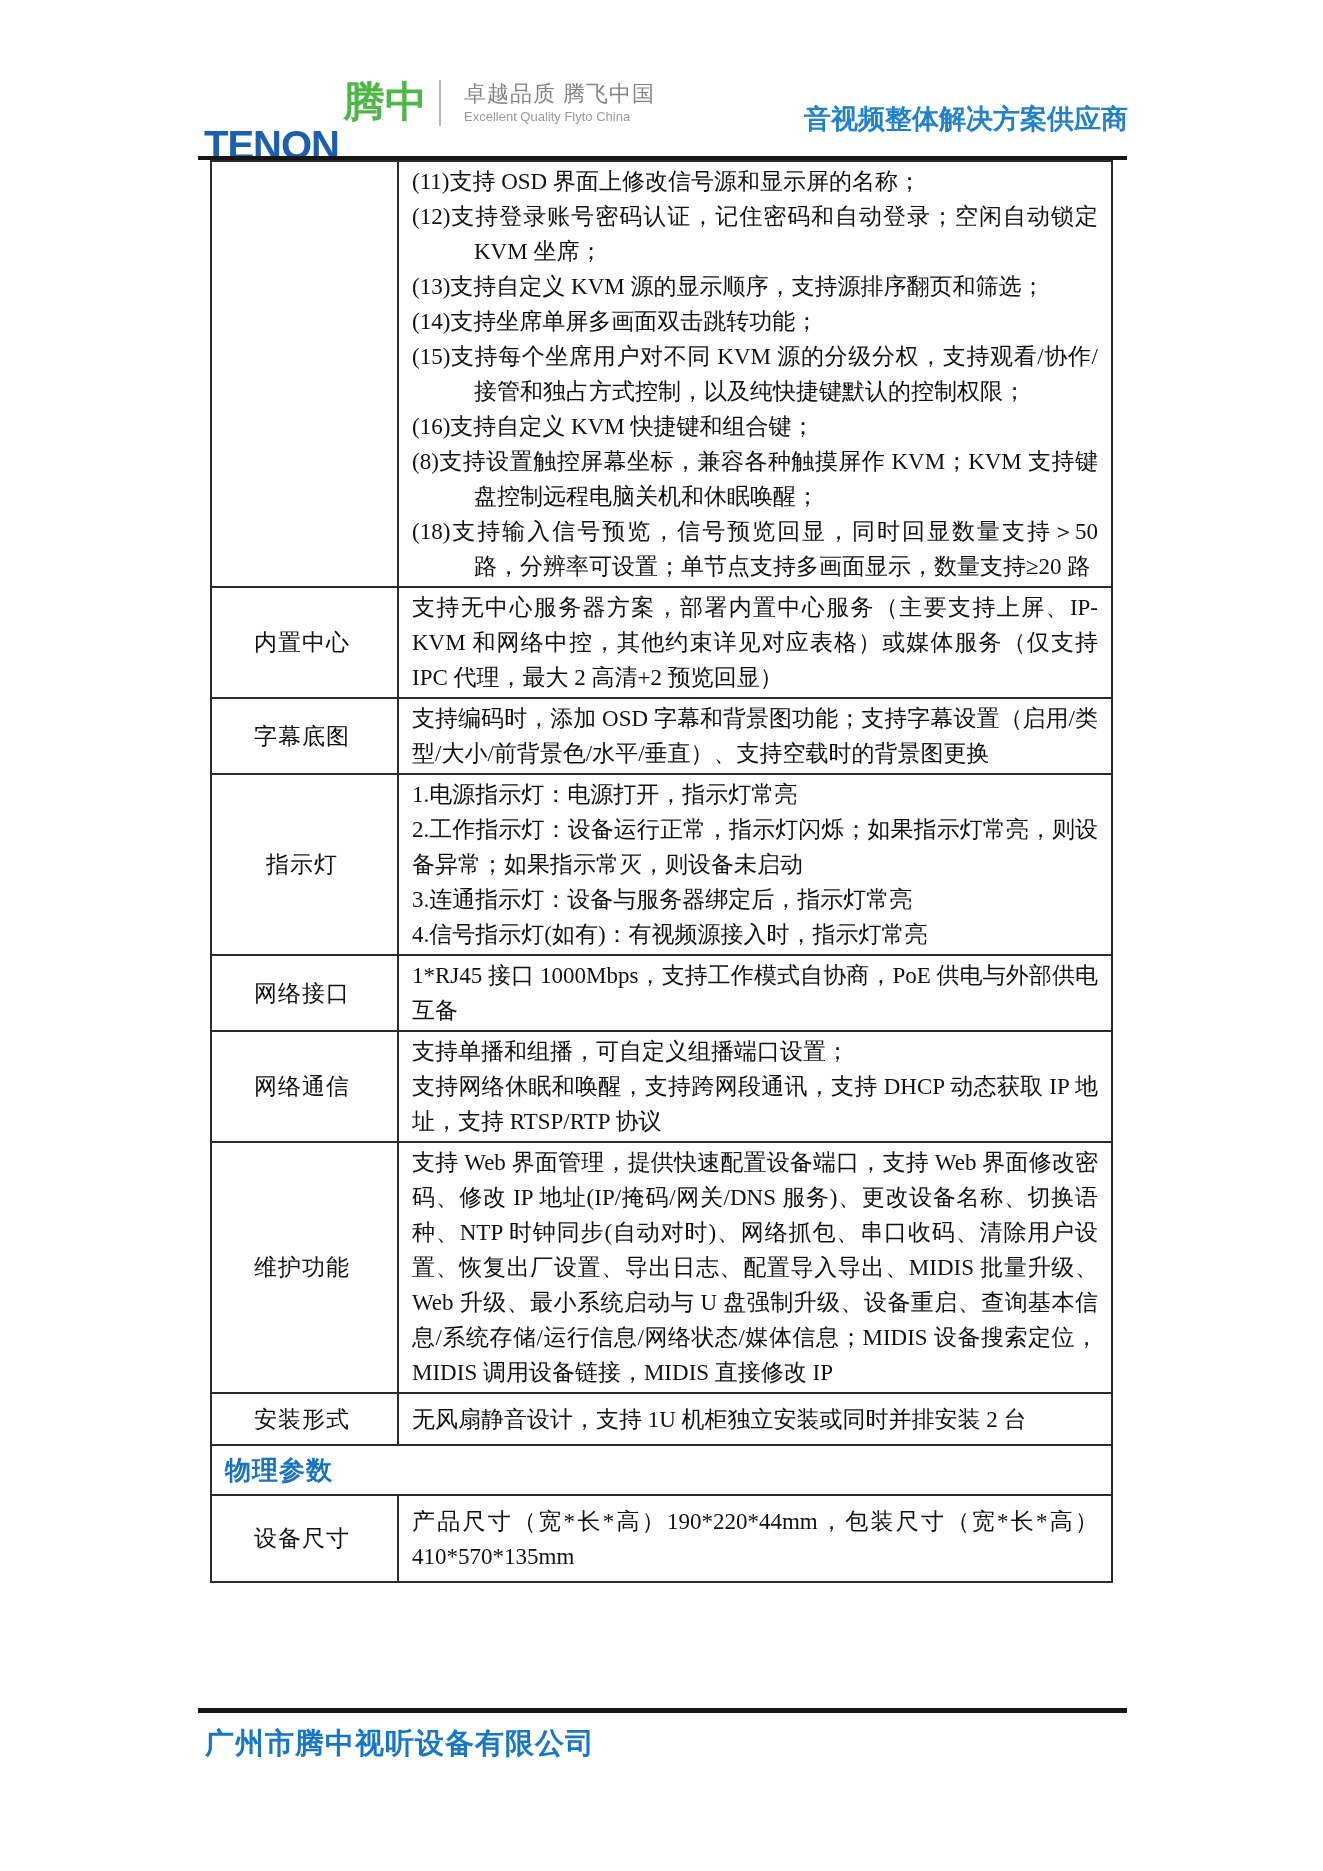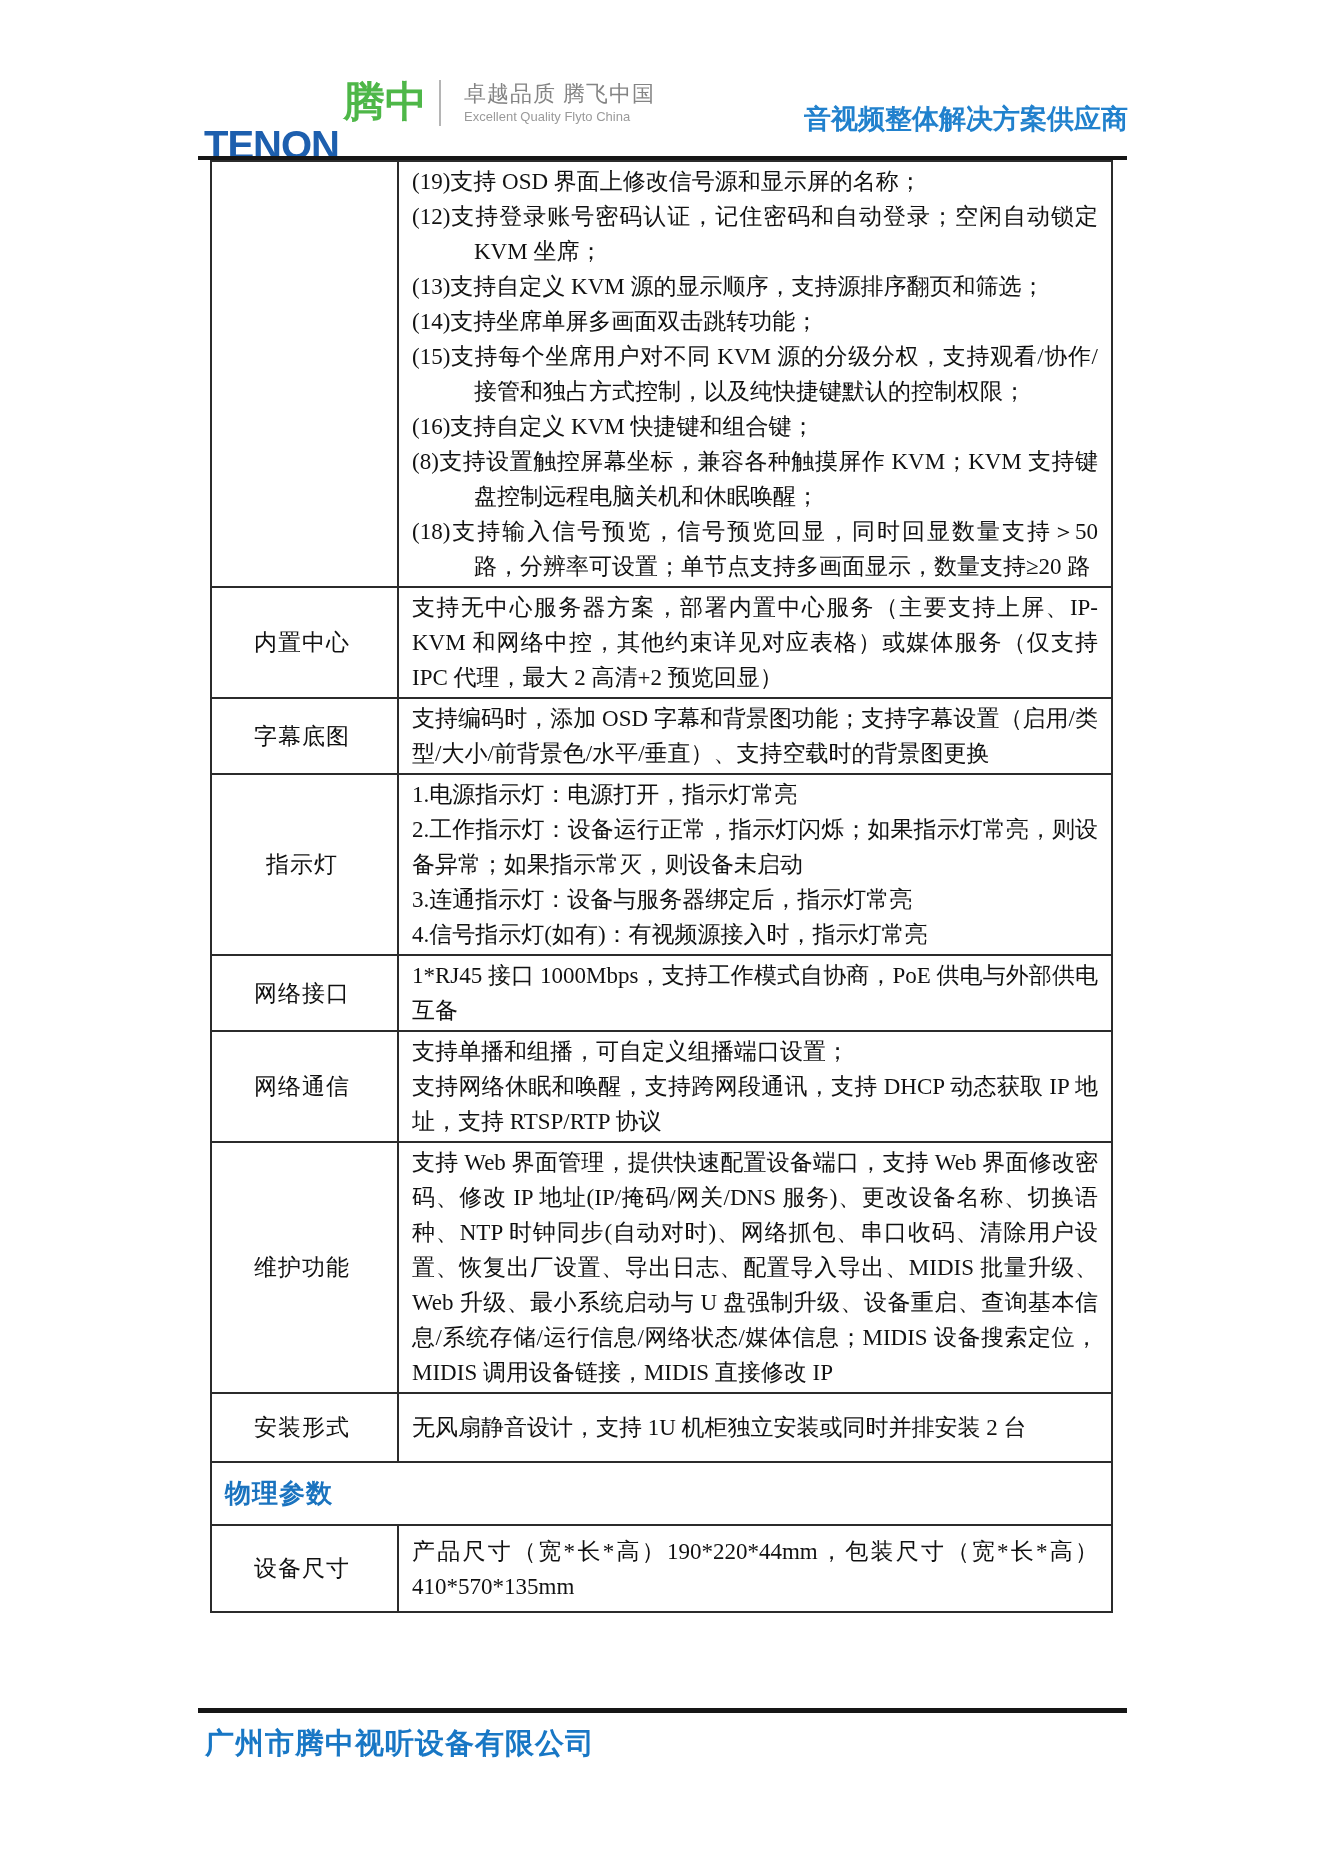--- a/index.html
+++ b/index.html
@@ -142,21 +142,21 @@
 
   <div class="slogan">音视频整体解决方案供应商</div>
 
   <div class="rule rule-top"></div>
 
   <table class="spec">
     <tbody id="spec-body">
         <tr style="height: 421px;">
           <td class="label-cell"></td>
           <td class="content-cell">
-            <div class="hang-line">(19)支持 OSD 界面上修改信号源和显示屏的名称；</div>
+            <div class="hang-line">(11)支持 OSD 界面上修改信号源和显示屏的名称；</div>
             <div class="hang-line">(12)支持登录账号密码认证，记住密码和自动登录；空闲自动锁定 KVM 坐席；</div>
             <div class="hang-line">(13)支持自定义 KVM 源的显示顺序，支持源排序翻页和筛选；</div>
             <div class="hang-line">(14)支持坐席单屏多画面双击跳转功能；</div>
             <div class="hang-line">(15)支持每个坐席用户对不同 KVM 源的分级分权，支持观看/协作/接管和独占方式控制，以及纯快捷键默认的控制权限；</div>
             <div class="hang-line">(16)支持自定义 KVM 快捷键和组合键；</div>
             <div class="hang-line">(8)支持设置触控屏幕坐标，兼容各种触摸屏作 KVM；KVM 支持键盘控制远程电脑关机和休眠唤醒；</div>
             <div class="hang-line">(18)支持输入信号预览，信号预览回显，同时回显数量支持＞50 路，分辨率可设置；单节点支持多画面显示，数量支持≥20 路</div>
           </td>
         </tr>
         <tr style="height: 104px;">
@@ -184,25 +184,25 @@
           <td class="label-cell">网络通信</td>
           <td class="content-cell">
             <div class="plain-line">支持单播和组播，可自定义组播端口设置；</div>
             <div class="plain-line">支持网络休眠和唤醒，支持跨网段通讯，支持 DHCP 动态获取 IP 地址，支持 RTSP/RTP 协议</div>
           </td>
         </tr>
         <tr style="height: 243px;">
           <td class="label-cell">维护功能</td>
           <td class="content-cell">支持 Web 界面管理，提供快速配置设备端口，支持 Web 界面修改密码、修改 IP 地址(IP/掩码/网关/DNS 服务)、更改设备名称、切换语种、NTP 时钟同步(自动对时)、网络抓包、串口收码、清除用户设置、恢复出厂设置、导出日志、配置导入导出、MIDIS 批量升级、Web 升级、最小系统启动与 U 盘强制升级、设备重启、查询基本信息/系统存储/运行信息/网络状态/媒体信息；MIDIS 设备搜索定位，MIDIS 调用设备链接，MIDIS 直接修改 IP</td>
         </tr>
-        <tr style="height: 69px;">
+        <tr style="height: 52px;">
           <td class="label-cell">安装形式</td>
           <td class="content-cell">无风扇静音设计，支持 1U 机柜独立安装或同时并排安装 2 台</td>
         </tr>
-        <tr class="section-row" style="height: 63px;">
+        <tr class="section-row" style="height: 50px;">
           <td colspan="2">物理参数</td>
         </tr>
         <tr style="height: 87px;">
           <td class="label-cell">设备尺寸</td>
           <td class="content-cell">产品尺寸（宽*长*高）190*220*44mm，包装尺寸（宽*长*高）410*570*135mm</td>
         </tr>
       </tbody>
   </table>
 
   <div class="rule rule-bottom"></div>

